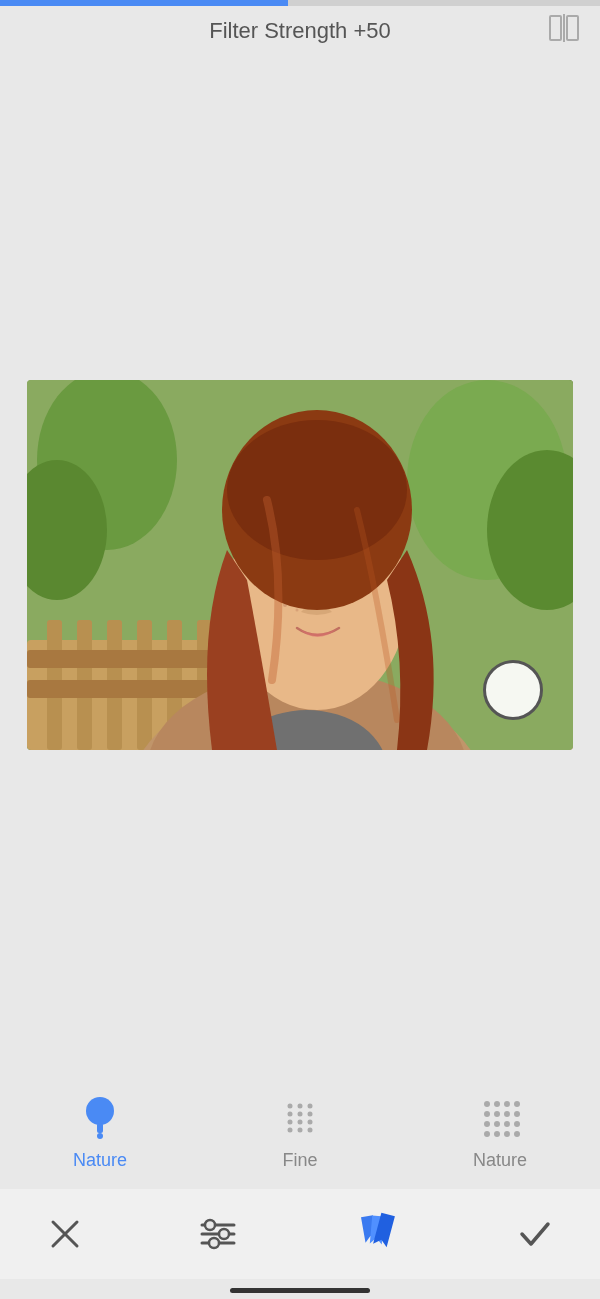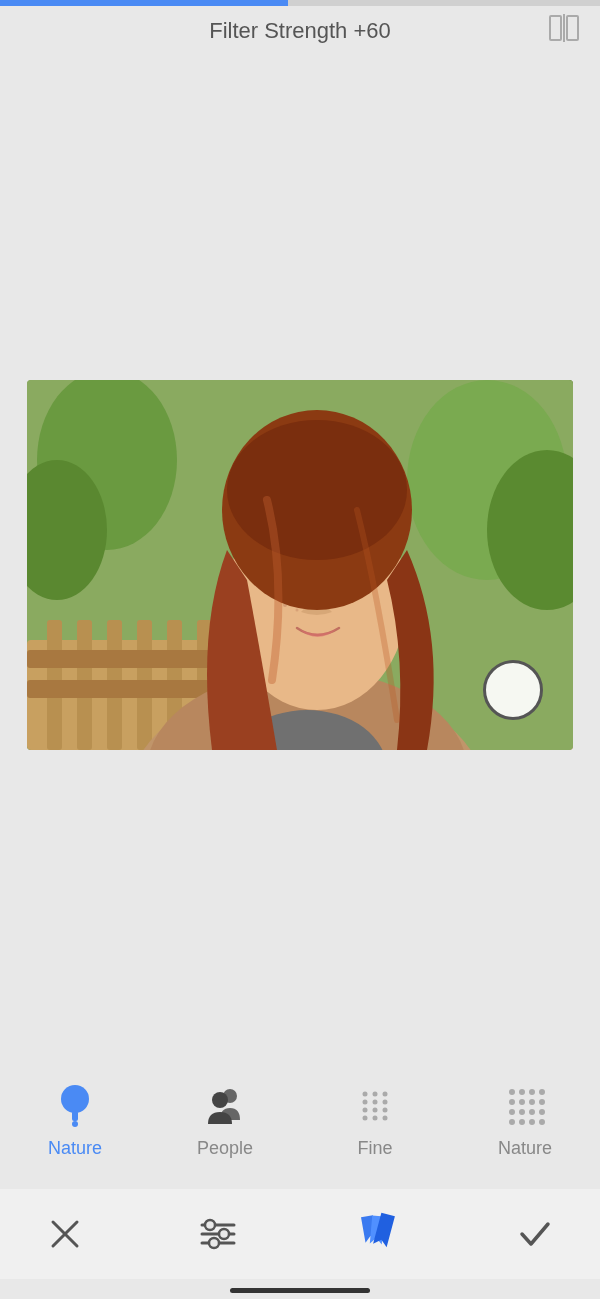--- a/index.html
+++ b/index.html
@@ -93,21 +93,21 @@
       border: 3px solid #555;
       z-index: 10;
       display: flex;
       align-items: center;
       justify-content: center;
     }
 
     
     .tab-bar {
       position: absolute;
-      bottom: 120px;
+      bottom: 108px;
       left: 0;
       width: 100%;
       height: 120px;
       background: #e8e8e8;
       display: flex;
       align-items: center;
       justify-content: space-around;
       padding: 10px 0;
     }
 
@@ -197,21 +197,21 @@
     }
   </style>
 </head>
 <body>
 
 <div class="progress-bar-container">
   <div class="progress-bar-fill"></div>
 </div>
 
 <div class="filter-strength-row">
-  <span class="filter-strength-label">Filter Strength +60</span>
+  <span class="filter-strength-label">Filter Strength +50</span>
   <span class="compare-icon">
     <svg width="32" height="32" viewBox="0 0 32 32" fill="none" xmlns="http://www.w3.org/2000/svg">
       <rect x="2" y="4" width="11" height="24" rx="1" stroke="#aaa" stroke-width="2" fill="none"></rect>
       <rect x="19" y="4" width="11" height="24" rx="1" stroke="#aaa" stroke-width="2" fill="none"></rect>
       <line x1="16" y1="2" x2="16" y2="30" stroke="#aaa" stroke-width="2"></line>
     </svg>
   </span>
 </div>
 
 <div class="main-image-container">
@@ -293,33 +293,20 @@
         <circle cx="23" cy="17" r="14" fill="#4a8af4"></circle>
 
         <rect x="20" y="29" width="6" height="10" fill="#4a8af4" rx="2"></rect>
 
         <circle cx="23" cy="42" r="3" fill="#4a8af4"></circle>
       </svg>
     </div>
     <span class="tab-label active">Nature</span>
   </div>
 
-  <div class="tab-item">
-    <div class="tab-icon people-icon">
-      <svg width="46" height="46" viewBox="0 0 46 46" xmlns="http://www.w3.org/2000/svg">
-
-        <circle cx="28" cy="14" r="7" fill="#666"></circle>
-        <path d="M18 38 Q18 26 28 26 Q38 26 38 38 Z" fill="#666"></path>
-
-        <circle cx="18" cy="18" r="8" fill="#444"></circle>
-        <path d="M6 42 Q6 30 18 30 Q30 30 30 42 Z" fill="#444"></path>
-      </svg>
-    </div>
-    <span class="tab-label">People</span>
-  </div>
 
   <div class="tab-item">
     <div class="tab-icon fine-icon">
       <svg width="46" height="46" viewBox="0 0 46 46" xmlns="http://www.w3.org/2000/svg">
 
         <circle cx="13" cy="12" r="2.5" fill="#aaa"></circle>
         <circle cx="23" cy="12" r="2.5" fill="#aaa"></circle>
         <circle cx="33" cy="12" r="2.5" fill="#aaa"></circle>
         <circle cx="13" cy="20" r="2.5" fill="#aaa"></circle>
         <circle cx="23" cy="20" r="2.5" fill="#aaa"></circle>

